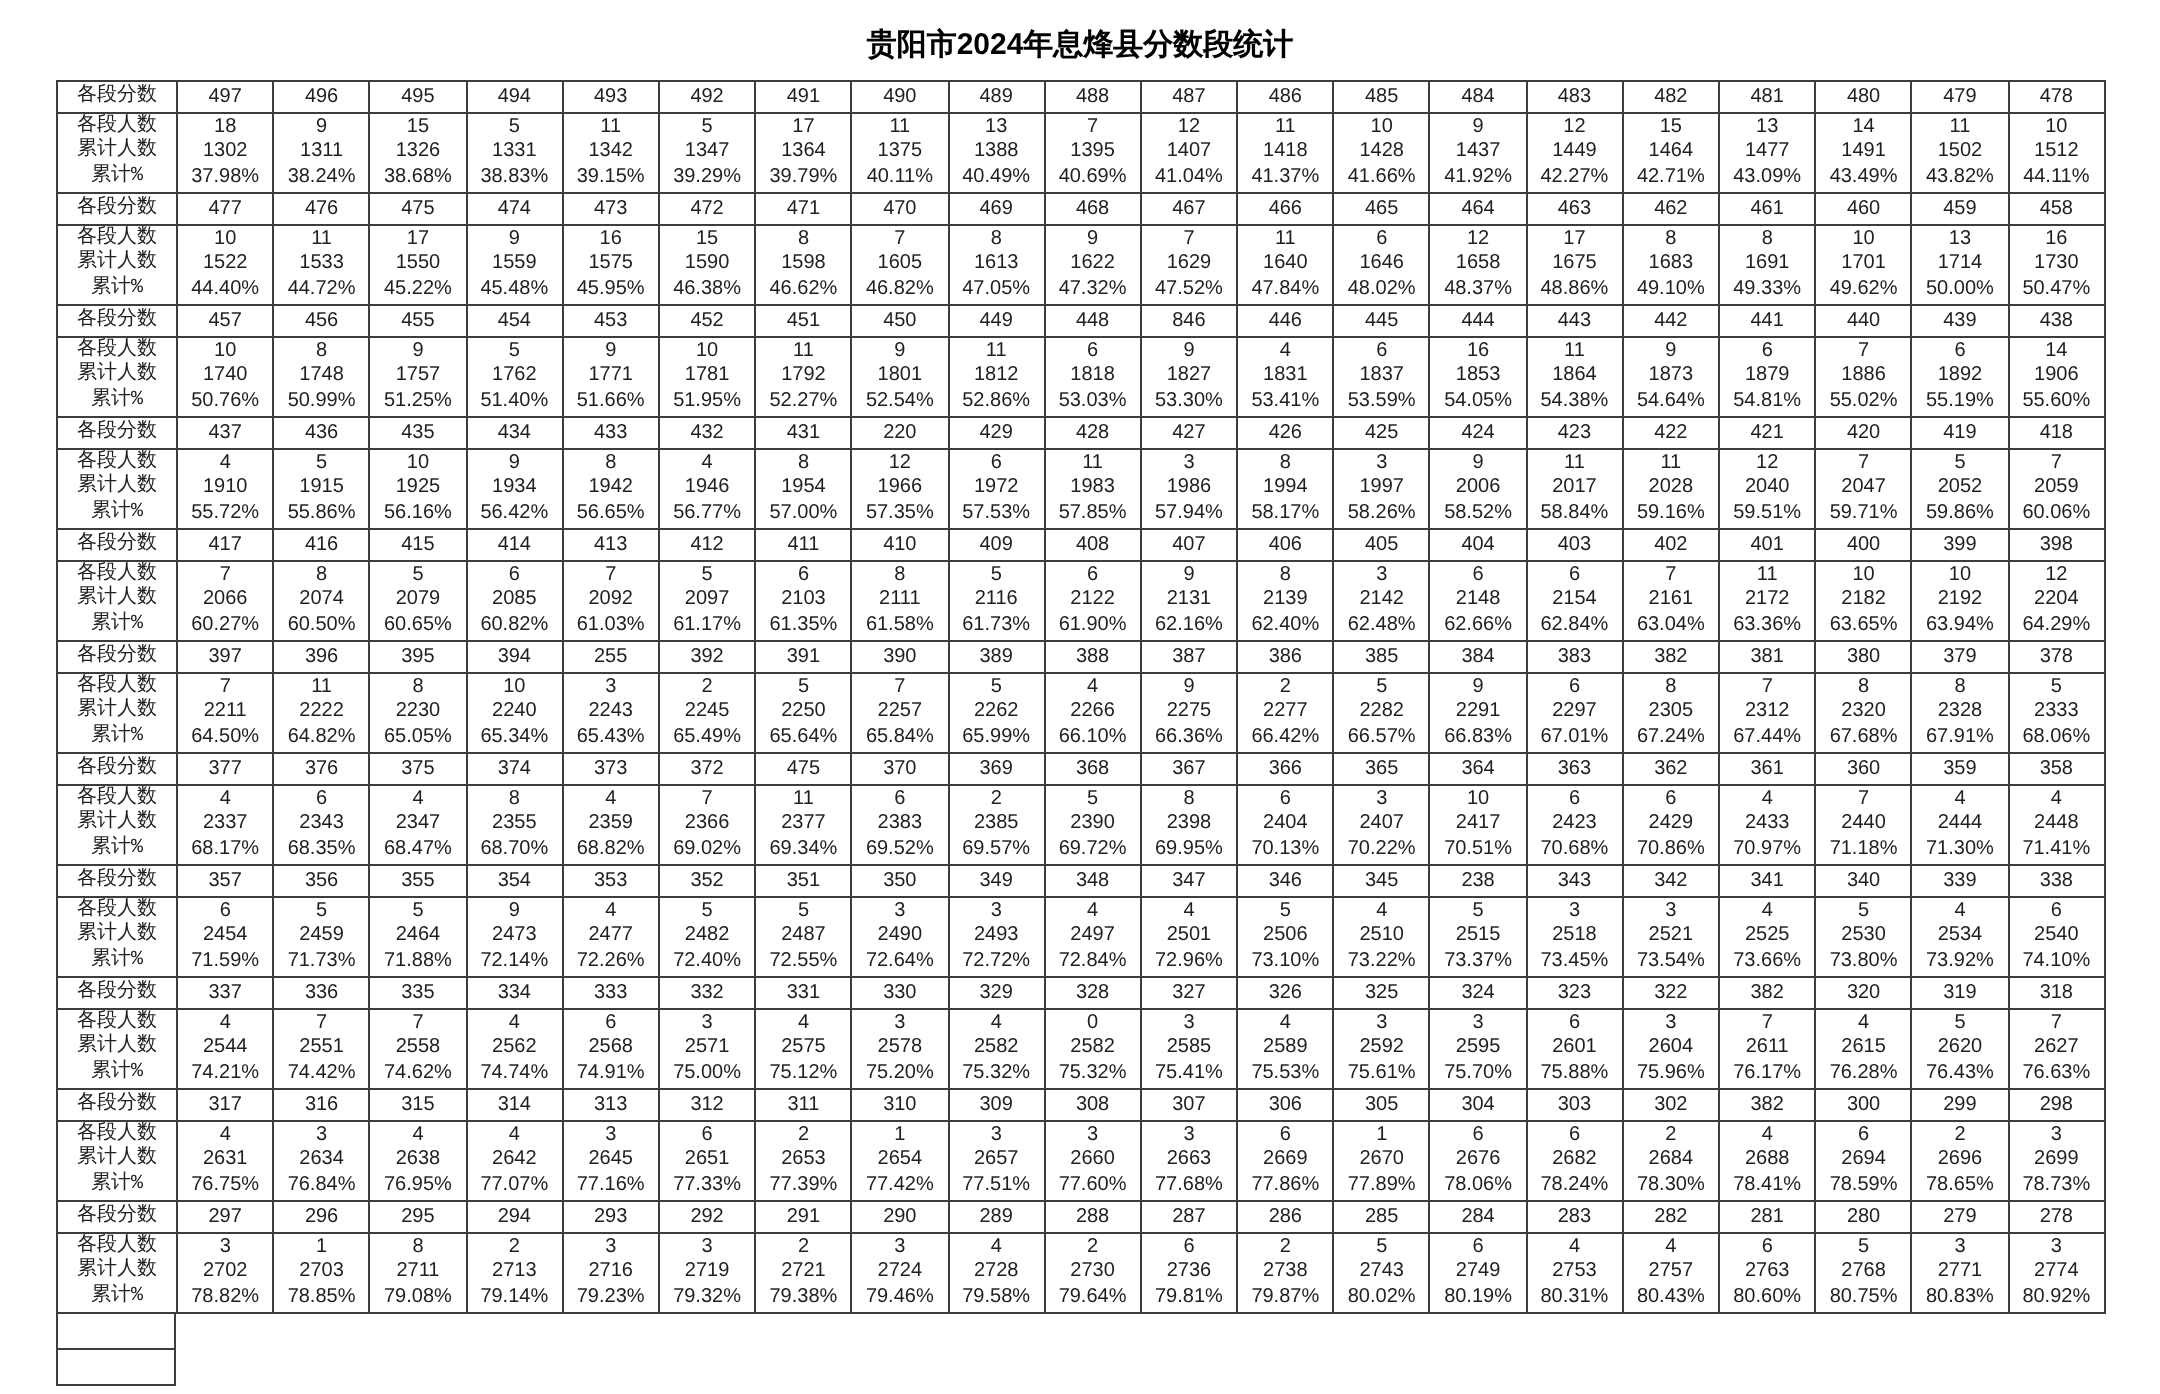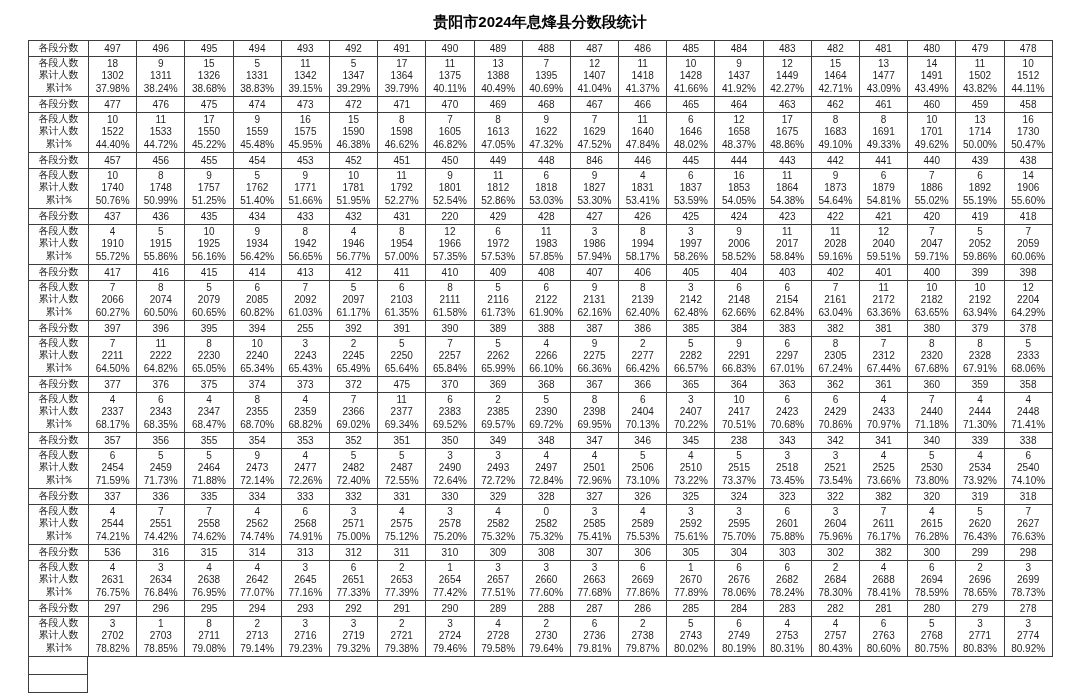--- a/index.html
+++ b/index.html
@@ -478,21 +478,21 @@
           <td>3<br>2595<br>75.70%</td>
           <td>6<br>2601<br>75.88%</td>
           <td>3<br>2604<br>75.96%</td>
           <td>7<br>2611<br>76.17%</td>
           <td>4<br>2615<br>76.28%</td>
           <td>5<br>2620<br>76.43%</td>
           <td>7<br>2627<br>76.63%</td>
         </tr>
         <tr class="score-row">
           <td class="row-label">各段分数</td>
-          <td>536</td>
+          <td>317</td>
           <td>316</td>
           <td>315</td>
           <td>314</td>
           <td>313</td>
           <td>312</td>
           <td>311</td>
           <td>310</td>
           <td>309</td>
           <td>308</td>
           <td>307</td>

